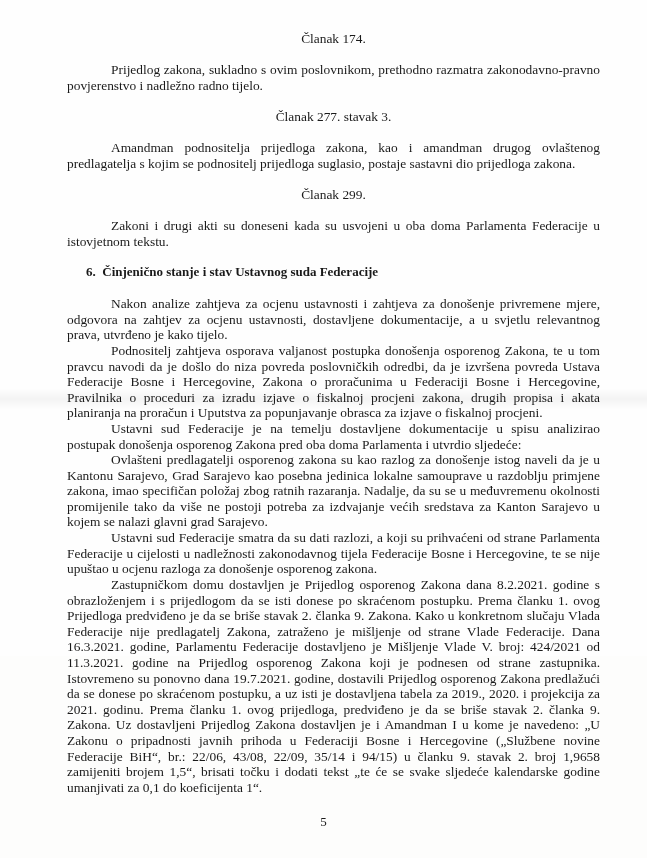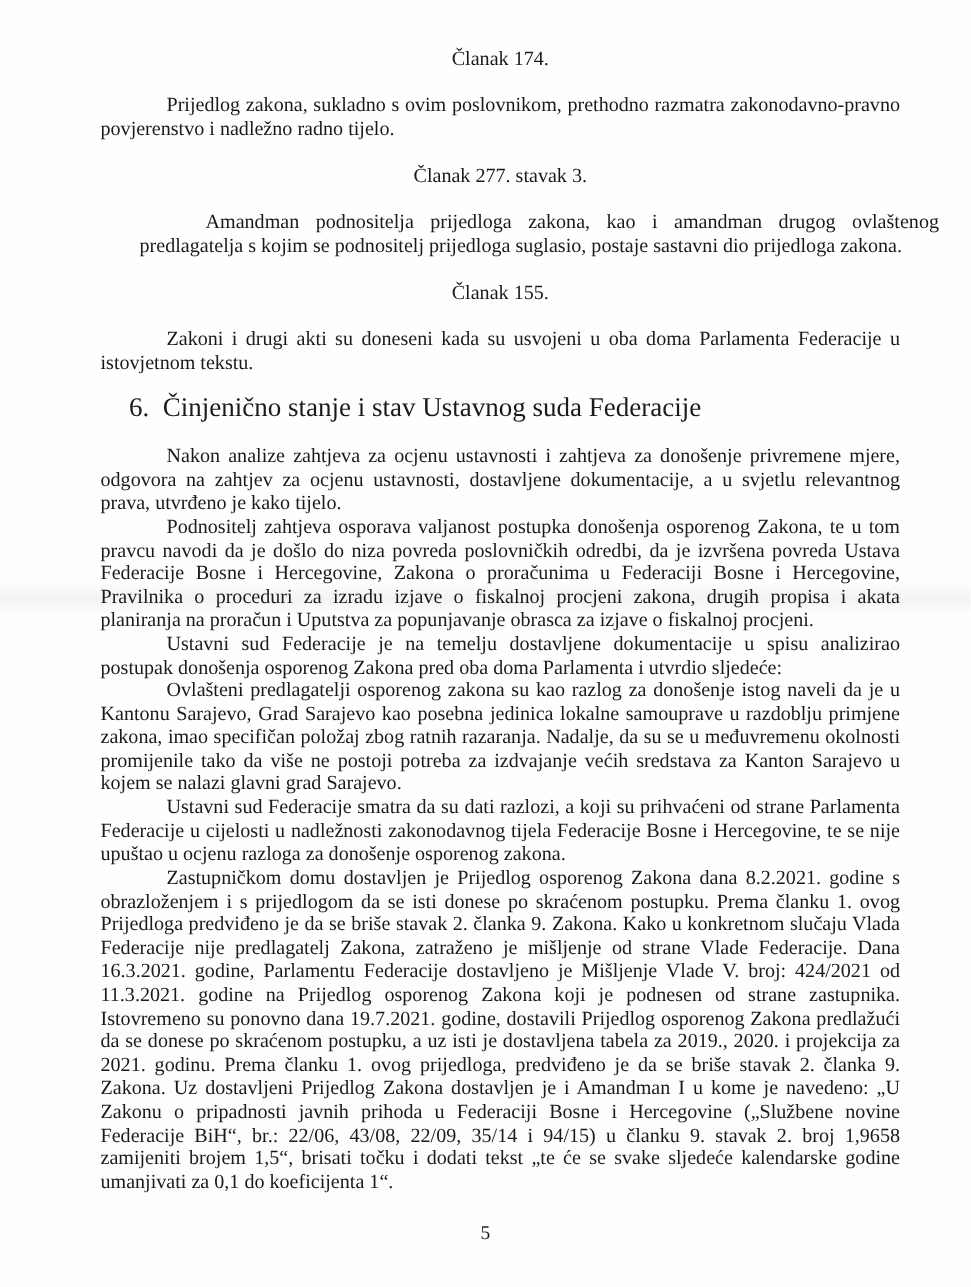--- a/index.html
+++ b/index.html
@@ -28,42 +28,42 @@
     position: absolute; left: 0; width: 533px;
   }
   .para {
     margin: 0; text-align: justify; text-indent: 44px;
     position: absolute; left: 0; width: 533px;
     text-align-last: left;
     font-family: Liberation Serif, serif;
   }
   .section-title {
     position: absolute; left: 19px; margin: 0;
-    font-weight: normal; font-size: 18px;
+    font-weight: bold; font-size: 13px;
   }
   .page-number {
     position: absolute; left: 0; width: 647px; top: 814px;
     text-align: center; font-size: 13px;
   }
 </style>
 </head>
 <body>
 
 <div class="page">
   <div class="scan-band"></div>
 
   <div class="content">
 
     <p class="heading-center" style="top:31px;">Članak 174.</p>
     <p class="para" style="top:62px;">Prijedlog zakona, sukladno s ovim poslovnikom, prethodno razmatra zakonodavno-pravno povjerenstvo i nadležno radno tijelo.</p>
 
     <p class="heading-center" style="top:109px;">Članak 277. stavak 3.</p>
-    <p class="para" style="top:140px;margin-left:26px;">Amandman podnositelja prijedloga zakona, kao i amandman drugog ovlaštenog predlagatelja s kojim se podnositelj prijedloga suglasio, postaje sastavni dio prijedloga zakona.</p>
+    <p class="para" style="top:140px;">Amandman podnositelja prijedloga zakona, kao i amandman drugog ovlaštenog predlagatelja s kojim se podnositelj prijedloga suglasio, postaje sastavni dio prijedloga zakona.</p>
 
-    <p class="heading-center" style="top:187px;">Članak 155.</p>
+    <p class="heading-center" style="top:187px;">Članak 299.</p>
     <p class="para" style="top:218px;">Zakoni i drugi akti su doneseni kada su usvojeni u oba doma Parlamenta Federacije u istovjetnom tekstu.</p>
 
     <h2 class="section-title" style="top:264px;">
       <span>6.</span>&nbsp;&nbsp;<span>Činjenično stanje i stav Ustavnog suda Federacije</span>
     </h2>
 
     <p class="para" style="top:296px;">Nakon analize zahtjeva za ocjenu ustavnosti i zahtjeva za donošenje privremene mjere, odgovora na zahtjev za ocjenu ustavnosti, dostavljene dokumentacije, a u svjetlu relevantnog prava, utvrđeno je kako tijelo.</p>
     <p class="para" style="top:343px;">Podnositelj zahtjeva osporava valjanost postupka donošenja osporenog Zakona, te u tom pravcu navodi da je došlo do niza povreda poslovničkih odredbi, da je izvršena povreda Ustava Federacije Bosne i Hercegovine,  Zakona o proračunima u Federaciji Bosne i Hercegovine, Pravilnika o proceduri za izradu izjave o fiskalnoj procjeni zakona, drugih propisa i akata planiranja na proračun i Uputstva za popunjavanje obrasca za izjave o fiskalnoj procjeni.</p>
     <p class="para" style="top:421px;">Ustavni sud Federacije je na temelju dostavljene dokumentacije u spisu analizirao postupak donošenja osporenog Zakona pred oba doma Parlamenta i utvrdio sljedeće:</p>
     <p class="para" style="top:452px;">Ovlašteni predlagatelji osporenog zakona su kao razlog za donošenje istog naveli da je u Kantonu Sarajevo, Grad Sarajevo kao posebna jedinica lokalne samouprave u razdoblju primjene zakona, imao specifičan položaj zbog ratnih razaranja. Nadalje, da su se u međuvremenu okolnosti promijenile tako da više ne postoji potreba za izdvajanje većih sredstava za Kanton Sarajevo u kojem se nalazi glavni grad Sarajevo.</p>

